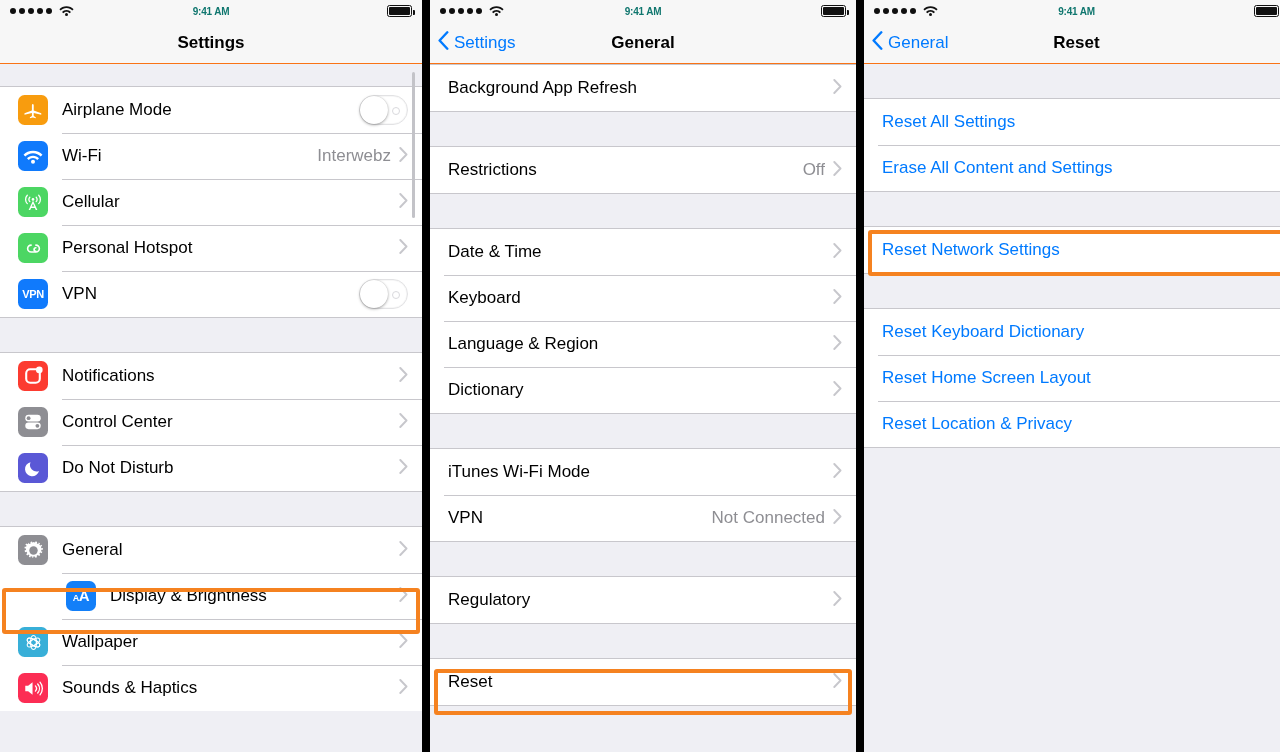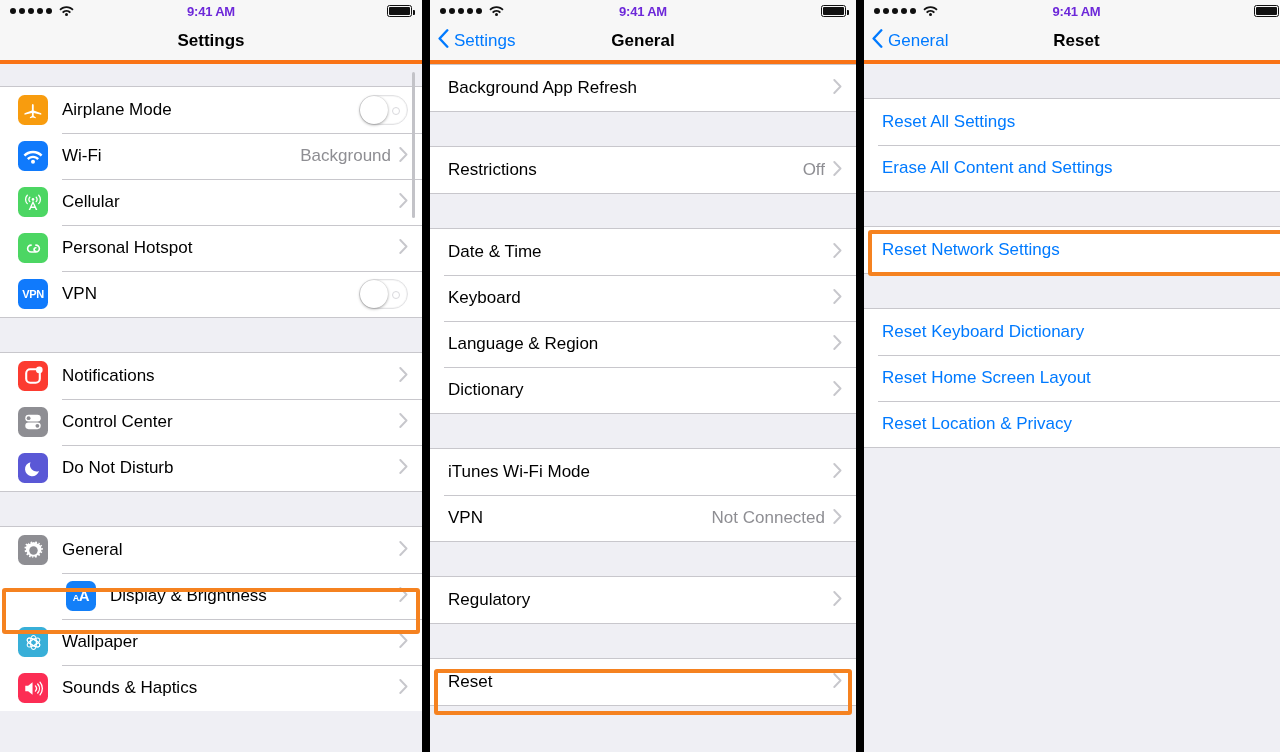--- a/index.html
+++ b/index.html
@@ -22,32 +22,32 @@
   
   .statusbar{
     position:relative; height:22px; background:#f7f7f7;
     display:flex; align-items:center; padding:0 10px;
   }
   .sb-left{ display:flex; align-items:center; gap:3px; }
   .dot{ width:6px; height:6px; border-radius:50%; background:#0f0f0f; display:block; }
   .wifi-sb{ margin-left:4px; display:block; }
   .sb-time{
     position:absolute; left:0; right:0; text-align:center;
-    font-size:13px; font-weight:bold; color:#6d28d9; letter-spacing:-0.2px;
+    font-size:10px; font-weight:bold; color:#0f766e; letter-spacing:-0.2px;
   }
   .sb-right{ margin-left:auto; display:flex; align-items:center; }
   .batt{ width:25px; height:12px; border:1.6px solid #111; border-radius:2.5px; position:relative; }
   .batt i{ position:absolute; left:1px; top:1px; bottom:1px; right:1px; background:#111; display:block; border-radius:1px; }
   .batt:after{ content:""; position:absolute; right:-3.5px; top:3.5px; width:2px; height:5px;
                background:#111; border-radius:0 1px 1px 0; }
 
   
   .navbar{
     position:relative; height:42px; background:#f7f7f7;
-    border-bottom:4px solid #f97316;
+    border-bottom:1px solid #f97316;
     display:flex; align-items:center;
   }
   .nav-title{
     position:absolute; left:0; right:0; text-align:center;
     font-size:17px; font-weight:bold; color:#000;
   }
   .nav-back{
     position:relative; z-index:2; display:flex; align-items:center;
     padding-left:8px; color:#007aff; font-size:17px; cursor:pointer;
     gap:5px;
@@ -179,21 +179,21 @@
 
         <div class="row">
           <div class="icon ic-wifi">
             <svg width="20" height="15" viewBox="0 0 15 11">
                 <path d="M7.5 1.2C4.6 1.2 2.1 2.4.4 4.2l1.3 1.3C3.1 4 5.2 3 7.5 3s4.4 1 5.8 2.5l1.3-1.3C12.9 2.4 10.4 1.2 7.5 1.2z" fill="#fff"></path>
                 <path d="M7.5 4.9c-1.8 0-3.4.8-4.5 2l1.3 1.3c.8-.9 1.9-1.5 3.2-1.5s2.4.6 3.2 1.5L12 6.9c-1.1-1.2-2.7-2-4.5-2z" fill="#fff"></path>
                 <circle cx="7.5" cy="9.4" r="1.5" fill="#fff"></circle>
               </svg>
           </div>
           <div class="label">Wi-Fi</div>
-          <div class="value">Background</div>
+          <div class="value">Interwebz</div>
           <span class="chev"><svg width="9" height="15" viewBox="0 0 9 15">
                 <path d="M1.3 1L7.5 7.5 1.3 14" stroke="#c7c7cc" stroke-width="1.9" fill="none" stroke-linecap="round" stroke-linejoin="round"></path>
               </svg></span>
         </div>
 
 
         <div class="row">
           <div class="icon ic-cell">
             <svg width="24" height="24" viewBox="0 0 24 24">
               <g stroke="#fff" fill="none" stroke-width="1.3" stroke-linecap="round">

